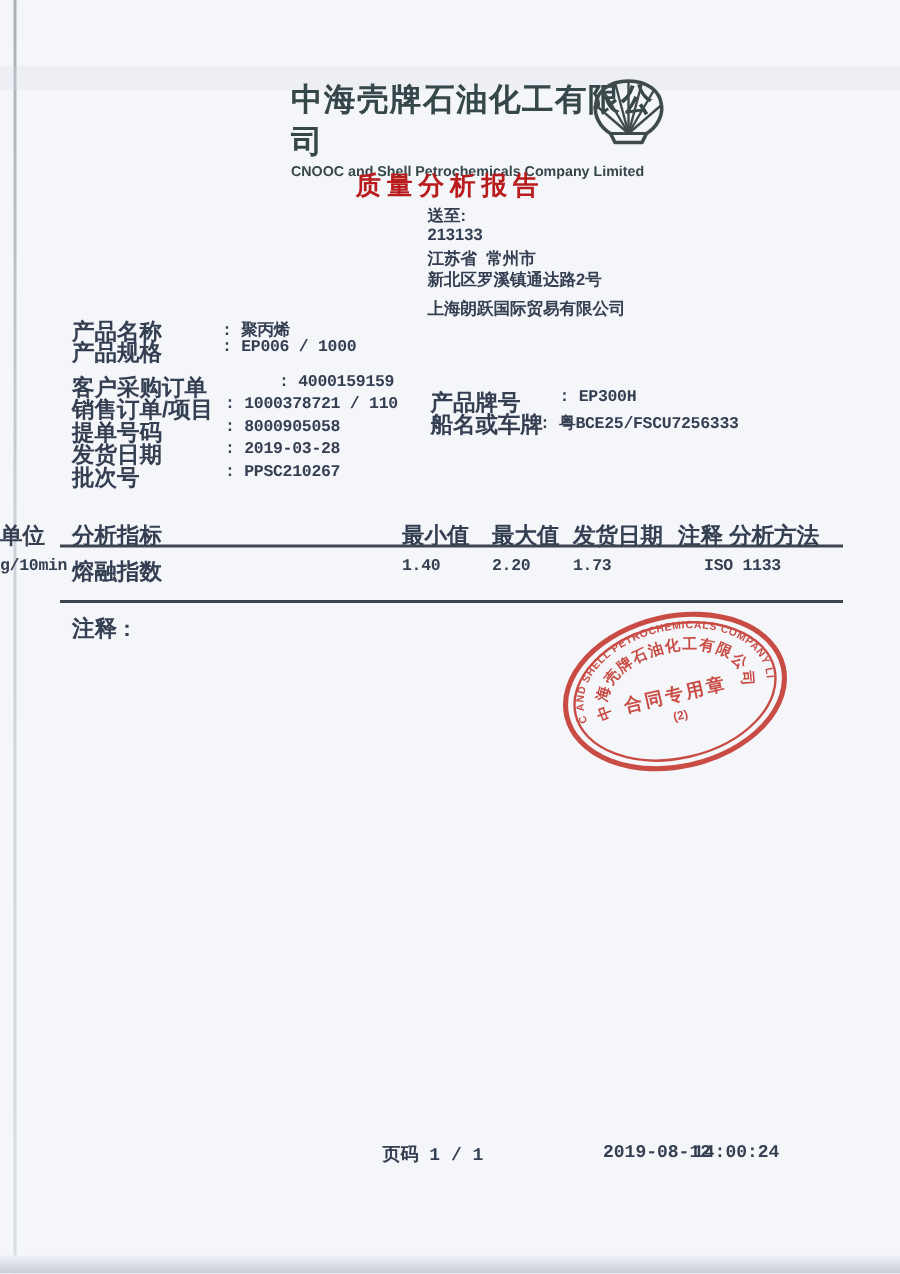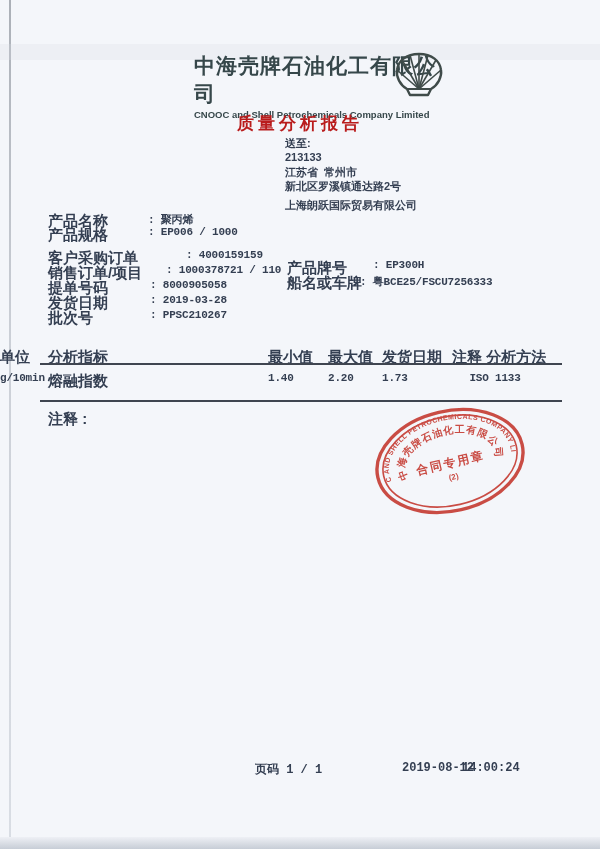--- a/index.html
+++ b/index.html
@@ -79,21 +79,21 @@
   <div class="abs addr" style="left:285px;top:198px;">上海朗跃国际贸易有限公司</div>
 
   <div class="abs lbl" style="left:48px;top:212px;">产品名称</div>
   <div class="abs val" style="left:148px;top:212px;">: 聚丙烯</div>
   <div class="abs lbl" style="left:48px;top:226px;">产品规格</div>
   <div class="abs val" style="left:148px;top:226px;">: EP006 / 1000</div>
 
   <div class="abs lbl" style="left:48px;top:249px;">客户采购订单</div>
   <div class="abs val" style="left:150px;top:249px;margin-left:36px;">: 4000159159</div>
   <div class="abs lbl" style="left:48px;top:264px;">销售订单/项目</div>
-  <div class="abs val" style="left:150px;top:264px;margin-left:16px;">: 1000378721 / 110</div>
+  <div class="abs val" style="left:150px;top:264px;">: 1000378721 / 110</div>
   <div class="abs lbl" style="left:48px;top:279px;">提单号码</div>
   <div class="abs val" style="left:150px;top:279px;">: 8000905058</div>
   <div class="abs lbl" style="left:48px;top:294px;">发货日期</div>
   <div class="abs val" style="left:150px;top:294px;">: 2019-03-28</div>
   <div class="abs lbl" style="left:48px;top:309px;">批次号</div>
   <div class="abs val" style="left:150px;top:309px;">: PPSC210267</div>
 
   <div class="abs lbl" style="left:287px;top:259px;">产品牌号</div>
   <div class="abs val" style="left:373px;top:259px;">: EP300H</div>
   <div class="abs lbl" style="left:287px;top:274px;">船名或车牌</div>

